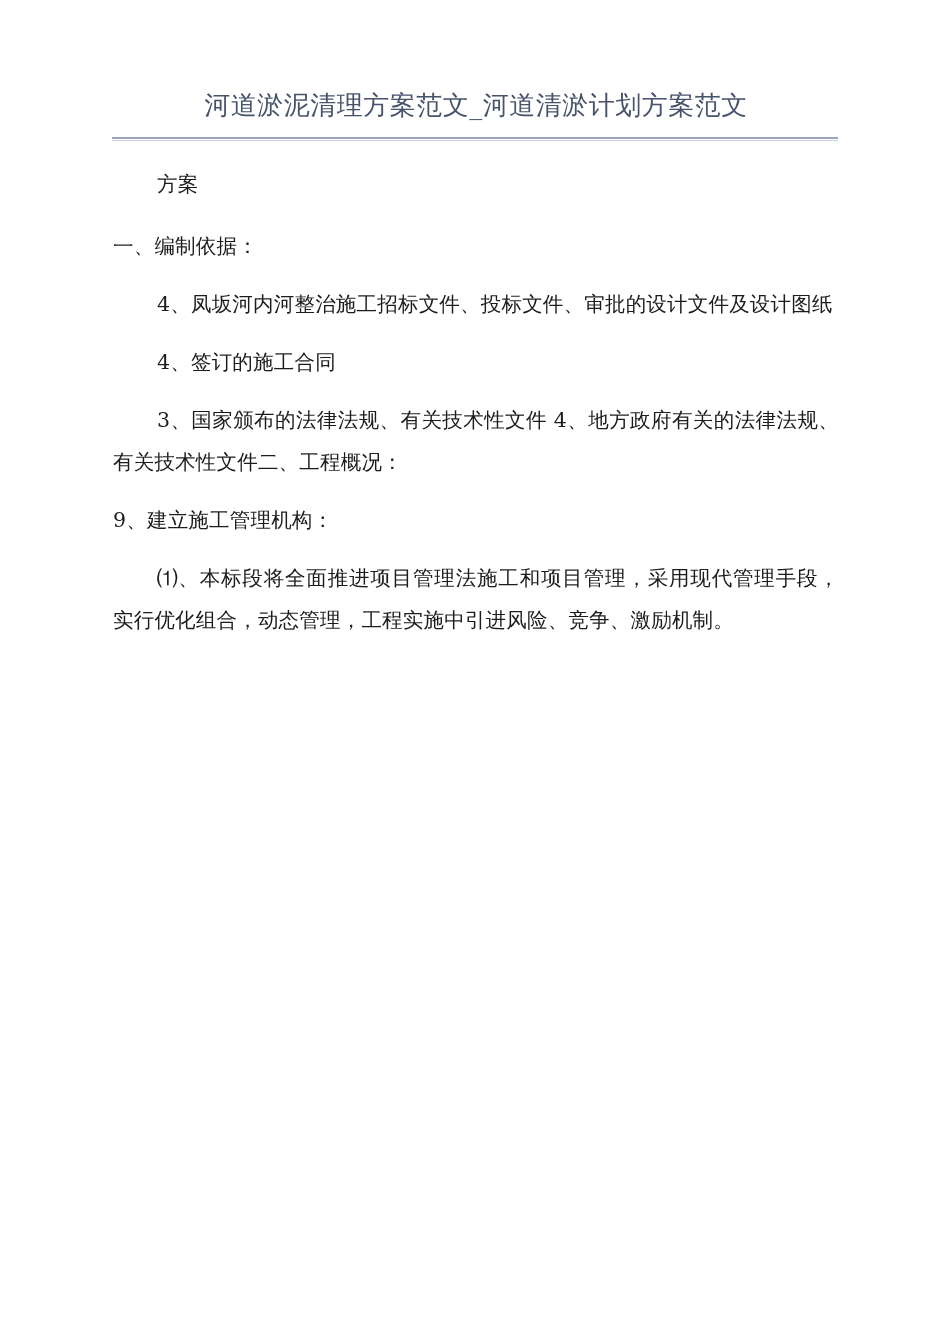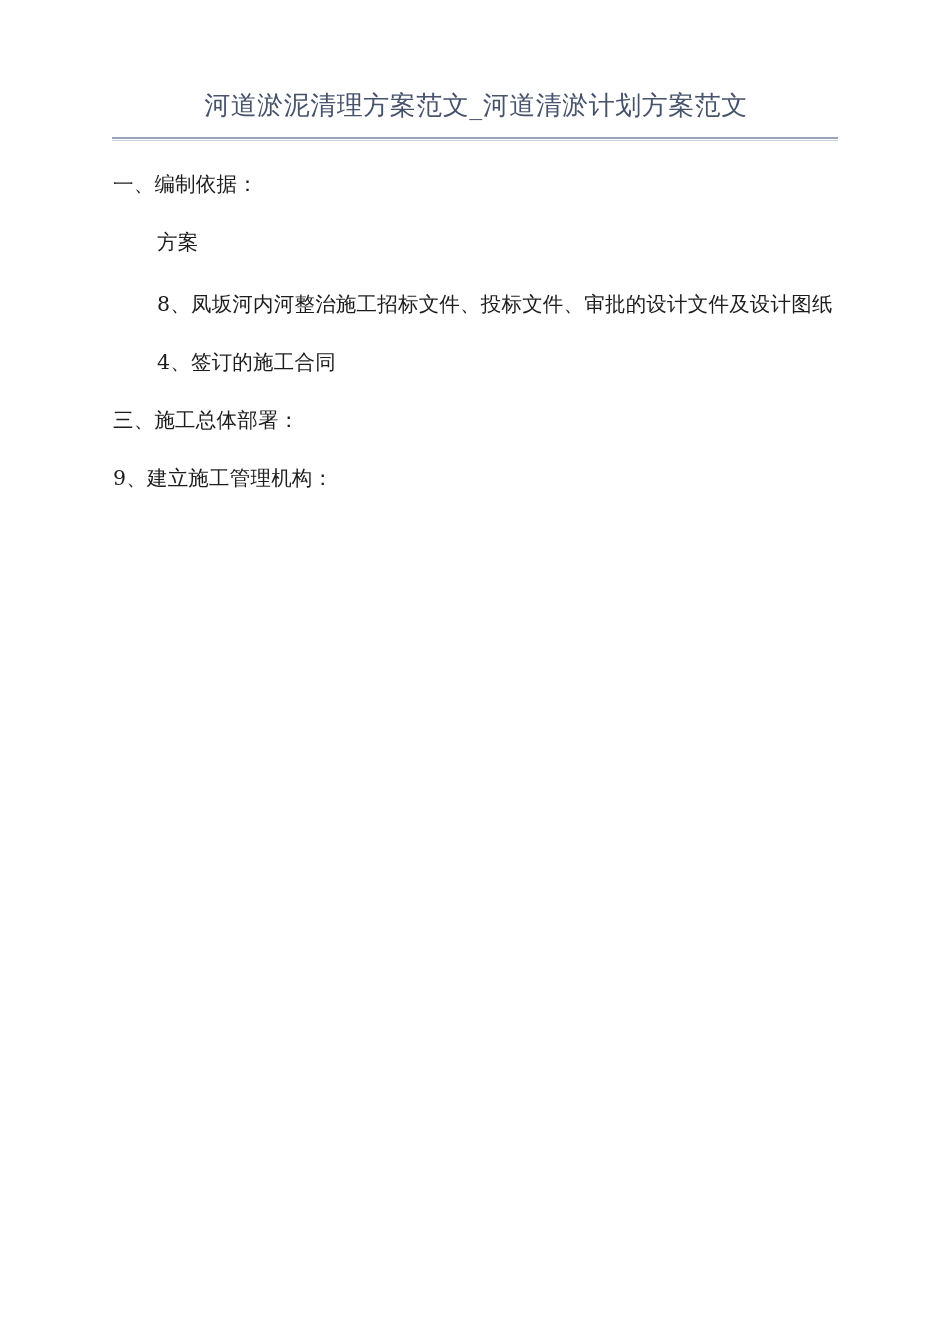--- a/index.html
+++ b/index.html
@@ -71,31 +71,32 @@
 <body>
 
 <div class="page">
 
   <div class="doc-title">河道淤泥清理方案范文_河道清淤计划方案范文</div>
 
   <div class="title-rule"></div>
 
   <div class="body-block">
 
+    <p class="para indent gap-md">方案</p>
+
     <p class="para gap-sm">一、编制依据：</p>
 
-    <p class="para indent gap-md">方案</p>
-
-    <p class="para indent gap-sm">8、凤坂河内河整治施工招标文件、投标文件、审批的设计文件及设计图纸</p>
+    <p class="para indent gap-sm">4、凤坂河内河整治施工招标文件、投标文件、审批的设计文件及设计图纸</p>
 
     <p class="para indent gap-sm">4、签订的施工合同</p>
+
+    <p class="para indent gap-sm">3、国家颁布的法律法规、有关技术性文件 4、地方政府有关的法律法规、有关技术性文件二、工程概况：</p>
 
 
 
 
-    <p class="para gap-sm">三、施工总体部署：</p>
-
     <p class="para gap-sm">9、建立施工管理机构：</p>
 
+    <p class="para indent">⑴、本标段将全面推进项目管理法施工和项目管理，采用现代管理手段，实行优化组合，动态管理，工程实施中引进风险、竞争、激励机制。</p>
 
   </div>
 
 </div>
 
 </body></html>

